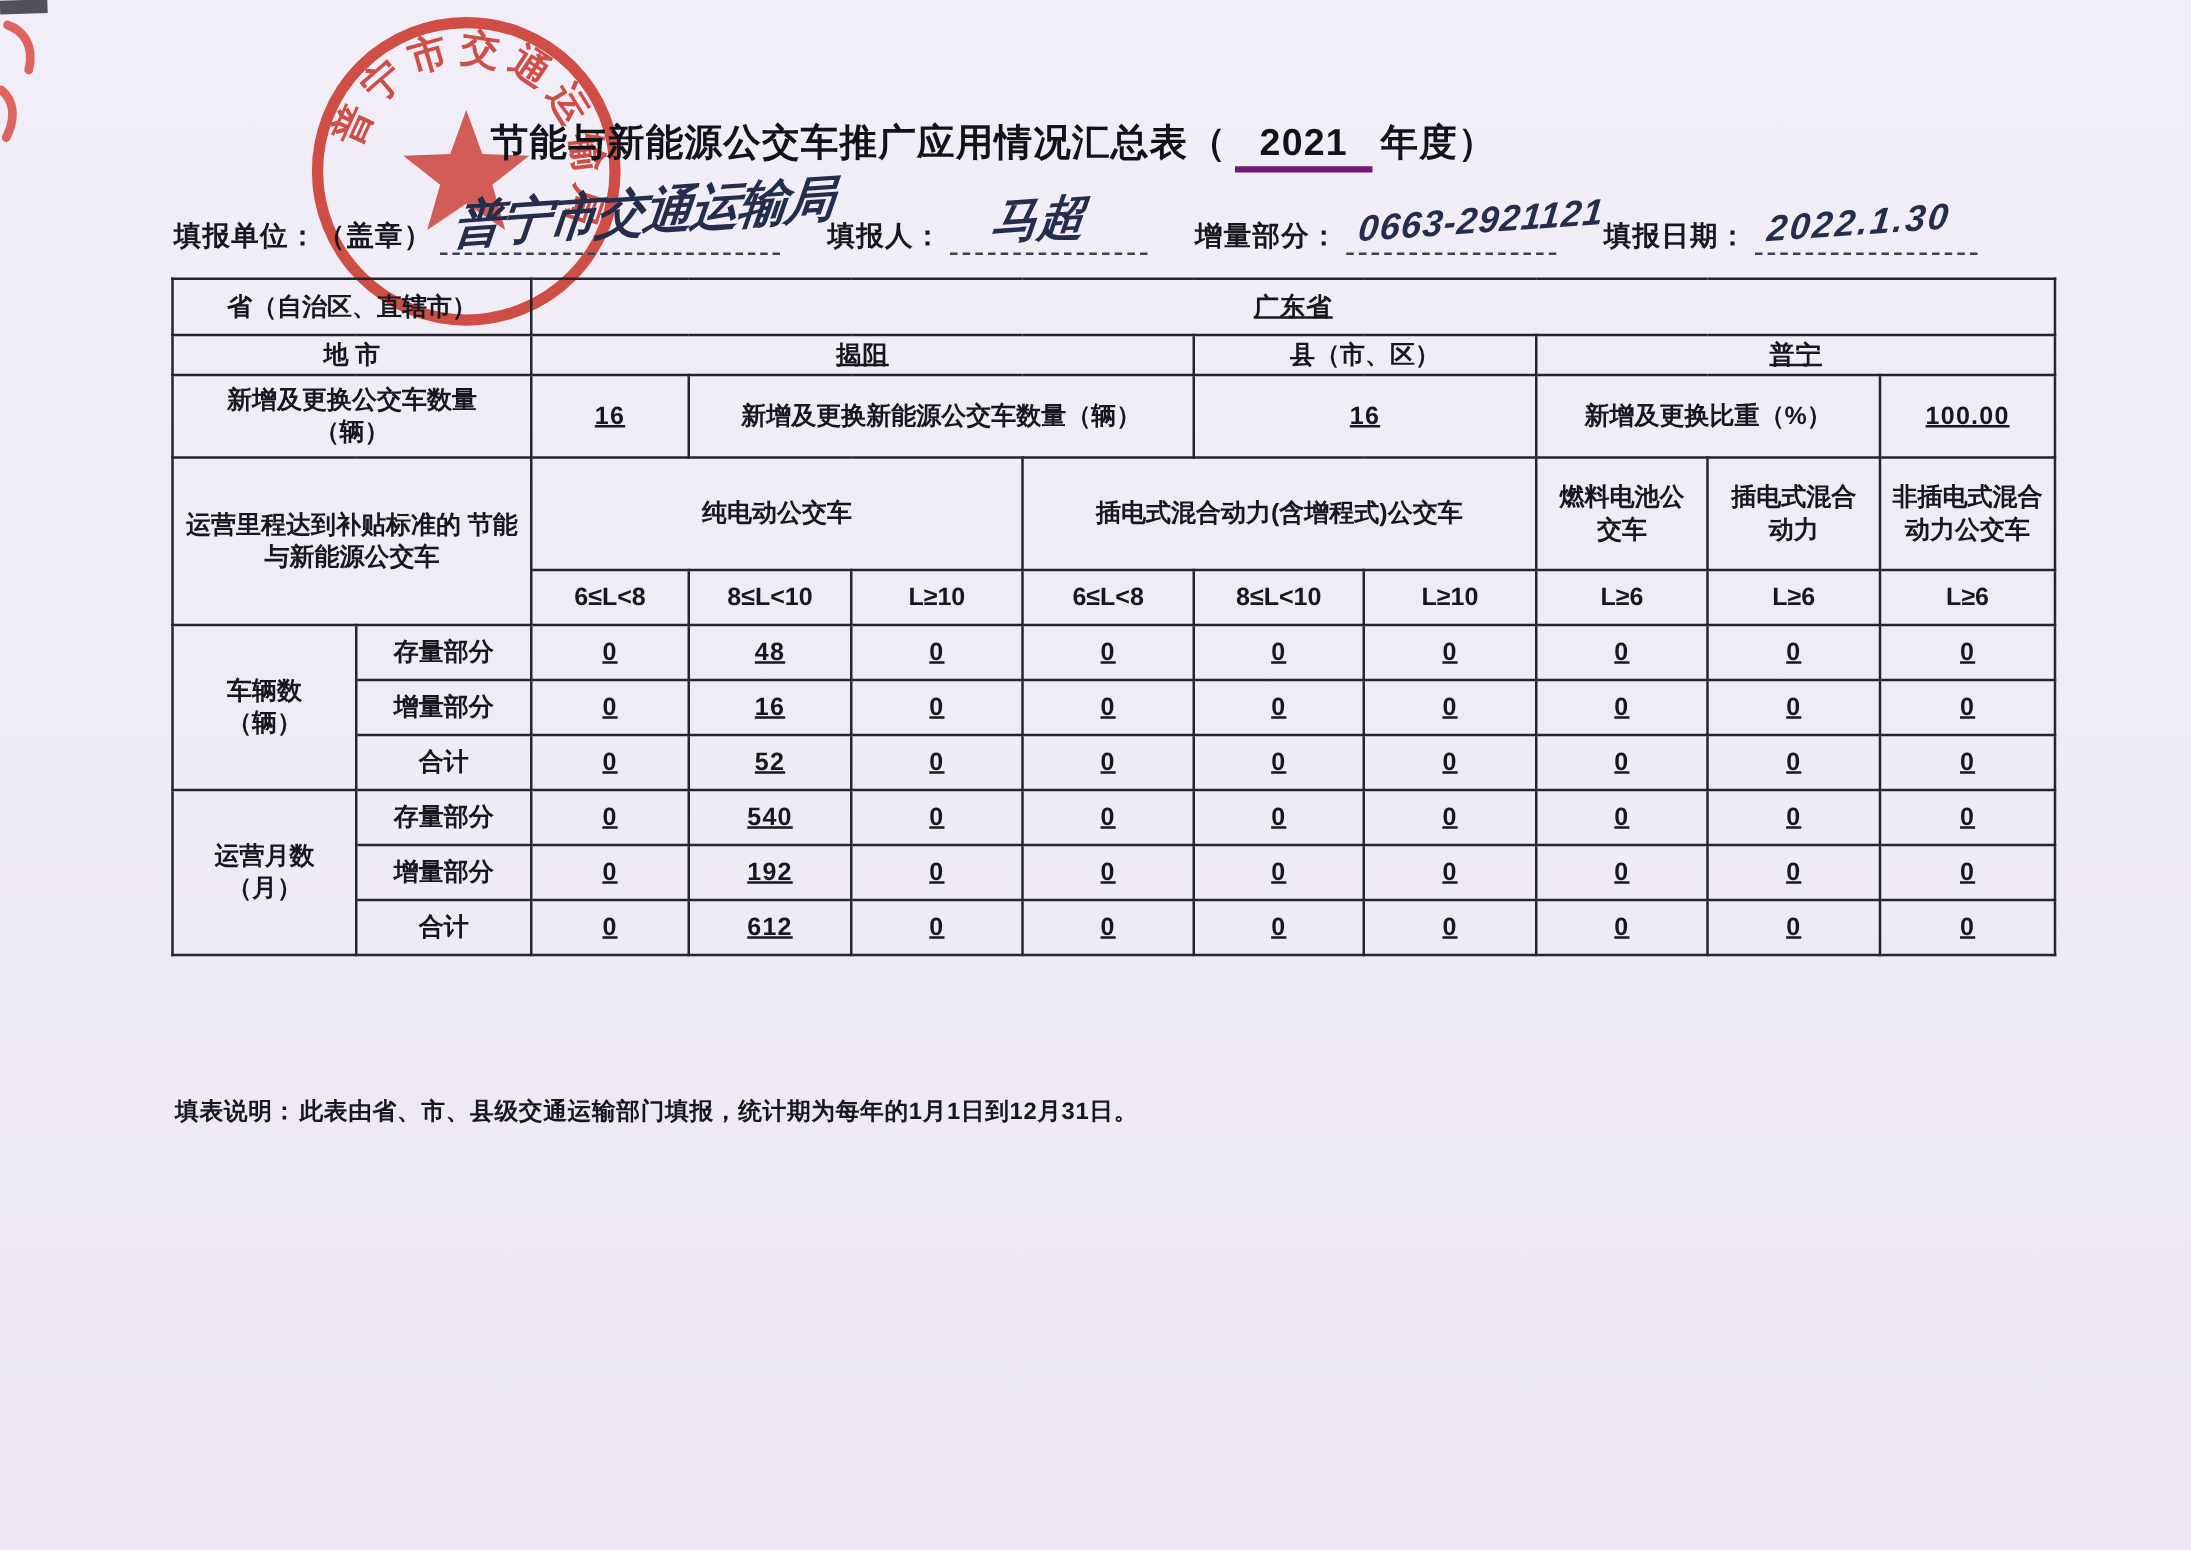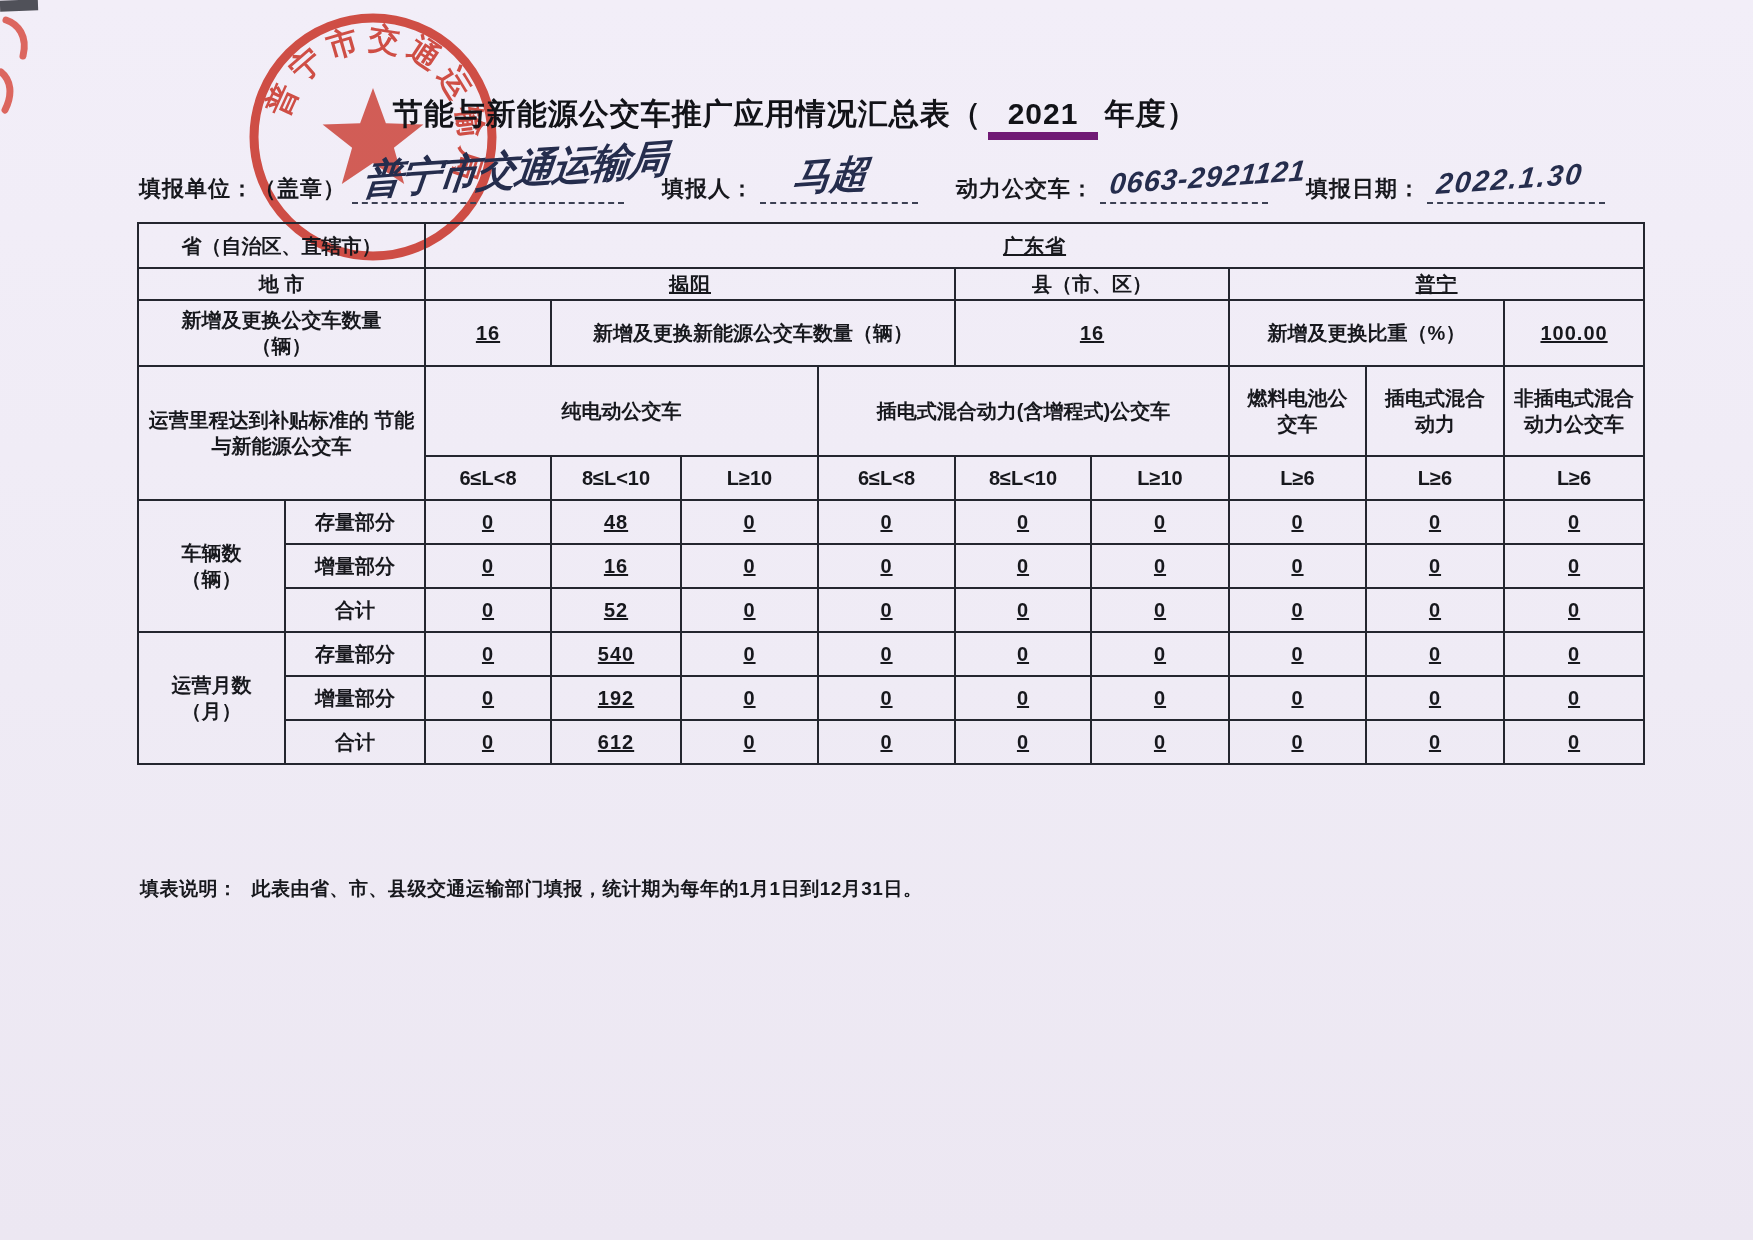--- a/index.html
+++ b/index.html
@@ -13,21 +13,21 @@
 
   
   .smudge{position:absolute;left:0;top:0;width:38px;height:11px;background:#34353d;transform:rotate(-2deg);opacity:.85;}
   .corner{position:absolute;left:-4px;top:6px;}
 
   
   .title{
     position:absolute;left:130px;top:94px;width:1330px;text-align:center;
     font-size:30px;font-weight:800;letter-spacing:1px;color:#121318;white-space:nowrap;
   }
-  .title .year{display:inline-block;border-bottom:8px solid #701a75;padding:0 20px 1px;margin:0 6px;}
+  .title .year{display:inline-block;border-bottom:5px solid #701a75;padding:0 20px 1px;margin:0 6px;}
 
   
   .info-line{position:absolute;left:139px;top:170px;display:flex;align-items:flex-end;white-space:nowrap;}
   .info-line .lbl{font-size:22px;font-weight:700;letter-spacing:1px;}
   .info-line .gap{margin-left:32px;}
   .blank{position:relative;display:inline-block;height:32px;border-bottom:2px dashed #3c4154;margin:0 6px;}
   .b-unit{width:272px;} .b-reporter{width:158px;} .b-phone{width:168px;} .b-date{width:178px;}
   .hw{
     position:absolute;left:8px;bottom:0px;color:#252d4d;font-style:italic;font-weight:600;
     transform:rotate(-4deg) skewX(-10deg);transform-origin:left bottom;white-space:nowrap;
@@ -53,21 +53,21 @@
   table.form td{font-weight:600;letter-spacing:1px;text-decoration:underline;}
   tr.r1{height:45px;} tr.r2{height:32px;} tr.r3{height:66px;padding-left:36px;} tr.r4{height:90px;}
   tr.r5{height:44px;} tr.rd{height:44px;}
   .narrow{display:inline-block;max-width:232px;}
   .narrow-sm{display:inline-block;max-width:100px;}
   .narrow-mid{display:inline-block;max-width:268px;}
   .subh{font-size:19px;letter-spacing:0;}
 
   
   .note{position:absolute;left:140px;top:876px;font-size:19px;letter-spacing:.5px;}
-  .note .note-lbl{font-weight:800;margin-right:14px;font-family:Liberation Mono, monospace;}
+  .note .note-lbl{font-weight:800;margin-right:2px;font-family:Liberation Mono, monospace;}
   .note .note-txt{font-weight:600;}
 </style>
 </head>
 <body>
 
 <div class="page">
 
   <div class="smudge"></div>
   <svg class="corner" width="60" height="120" viewBox="0 0 60 120">
     <g stroke="#d5392c" opacity="0.75" fill="none" stroke-width="7" stroke-linecap="round">
@@ -95,21 +95,21 @@
 
   <div class="info-line">
     <span class="lbl">填报单位：（盖章）</span>
     <span class="blank b-unit">
       <span class="hw hw-unit">普宁市交通运输局</span>
     </span>
     <span class="lbl gap">填报人：</span>
     <span class="blank b-reporter">
       <span class="hw hw-reporter">马超</span>
     </span>
-    <span class="lbl gap">动力公交车：</span>
+    <span class="lbl gap">增量部分：</span>
     <span class="blank b-phone">
       <span class="hw hw-phone">0663-2921121</span>
     </span>
     <span class="lbl gap">填报日期：</span>
     <span class="blank b-date">
       <span class="hw hw-date">2022.1.30</span>
     </span>
   </div>
 
   <table class="form">

